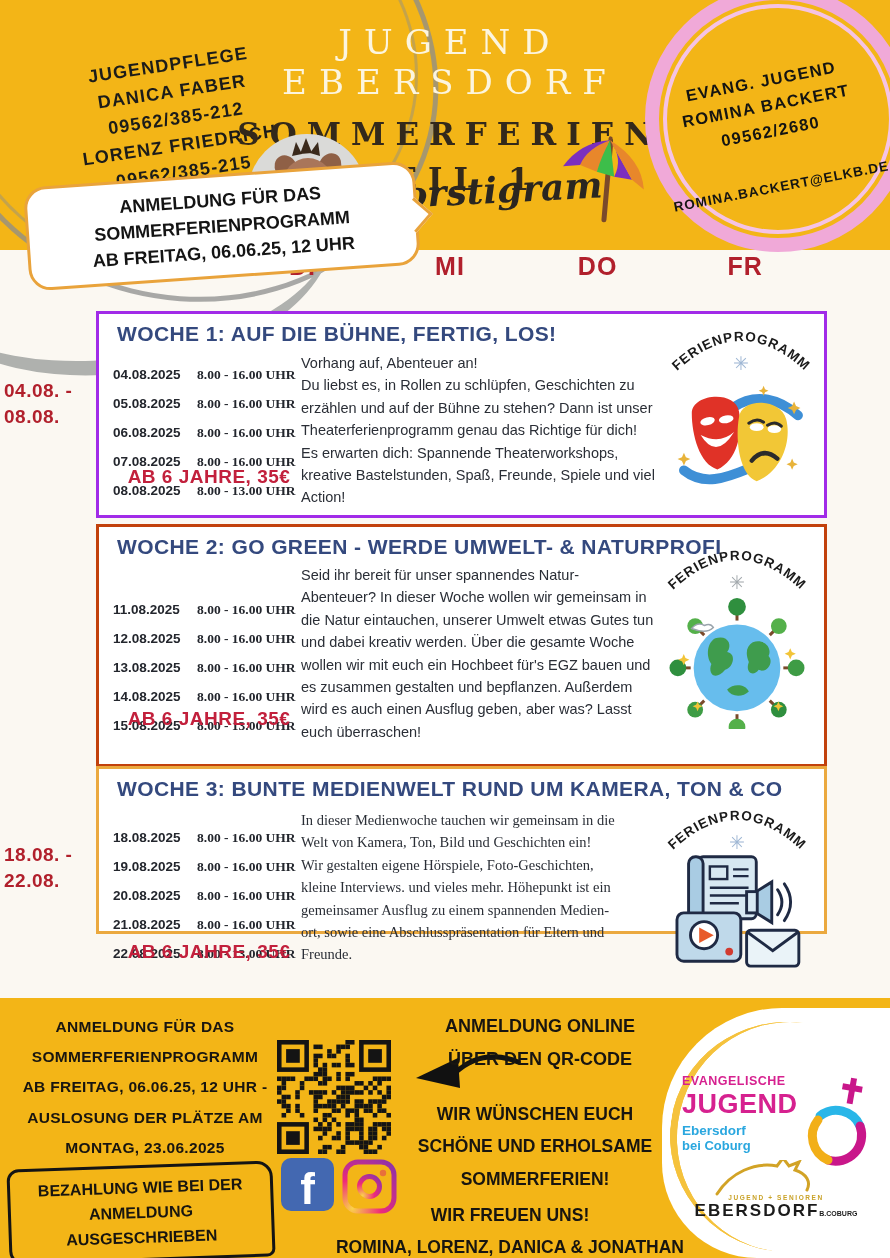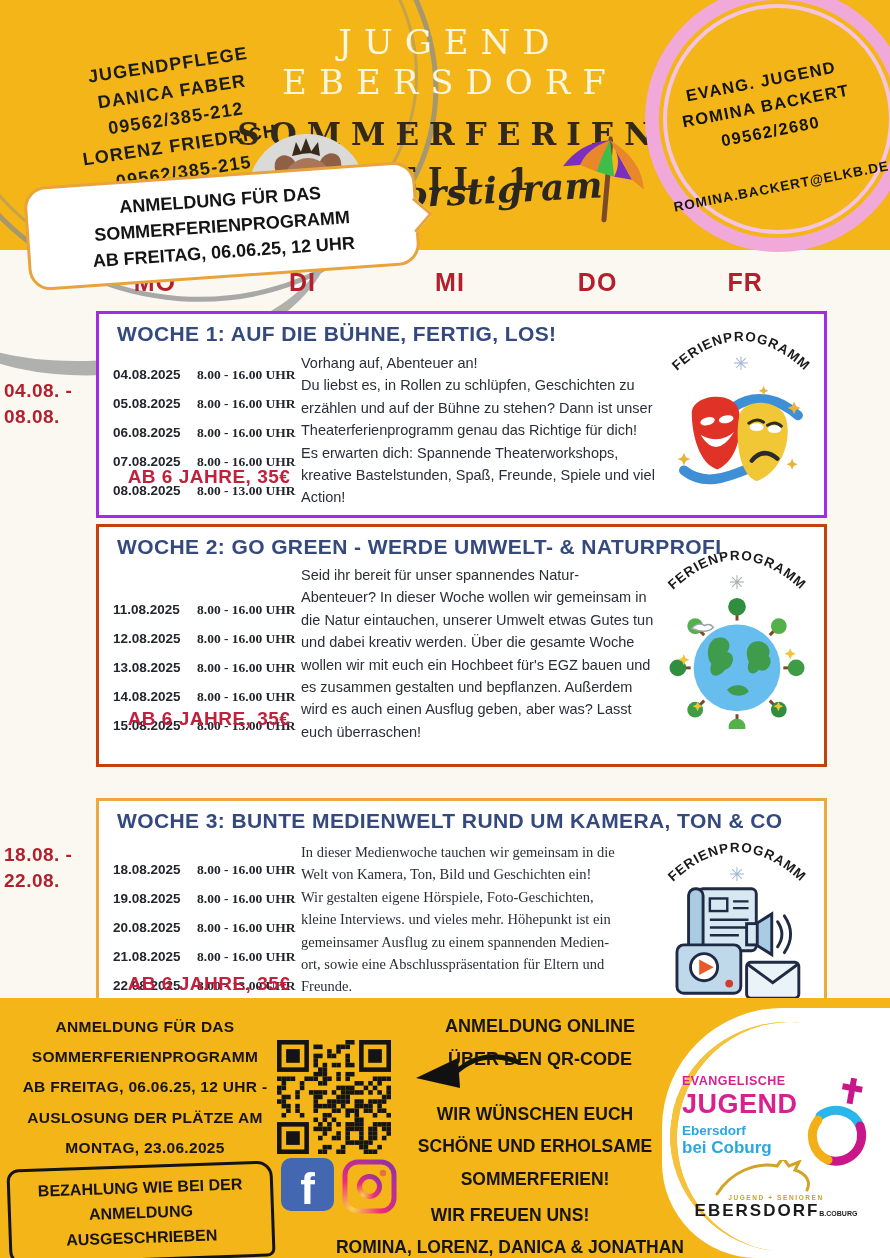--- a/index.html
+++ b/index.html
@@ -21,28 +21,28 @@
   .mascot-circle{position:absolute;left:248px;top:134px;width:118px;height:118px;border-radius:50%;background:#DADAD8;}
   .pink-ring{position:absolute;left:645px;top:-14px;width:266px;height:266px;border:14px solid #F0A9D8;border-radius:50%;box-sizing:border-box;}
   .pink-ring::after{content:"";position:absolute;left:4px;top:4px;right:4px;bottom:4px;border:4px solid #F5C3E4;border-radius:50%;}
   .contact-right{position:absolute;left:660px;top:42px;width:222px;transform:rotate(-11deg);text-align:center;color:#141412;font-weight:700;font-size:16.5px;line-height:1.55;letter-spacing:1.3px;white-space:pre-line;}
   .contact-right .email{font-size:13.5px;letter-spacing:1px;margin-top:8px;}
   .umbrella{position:absolute;left:552px;top:124px;}
   .bubble{position:absolute;left:26px;top:174px;width:374px;background:#fff;border:3px solid #E9A33B;border-radius:22px;transform:rotate(-4deg);padding:10px 6px;text-align:center;font-weight:700;font-size:18px;line-height:1.45;color:#141414;white-space:pre-line;z-index:5;}
   .bubble::after{content:"";position:absolute;right:-13px;top:40%;width:22px;height:22px;background:#fff;border-right:3px solid #E9A33B;border-top:3px solid #E9A33B;transform:rotate(45deg);}
 
   
-  .days-row{position:absolute;left:81px;top:268px;width:738px;display:flex;}
+  .days-row{position:absolute;left:81px;top:252px;width:738px;display:flex;}
   .day{flex:1;text-align:center;font-size:25px;font-weight:800;color:#B1202C;letter-spacing:1px;}
 
   
   .card{position:absolute;left:96px;width:731px;background:#fff;box-sizing:border-box;}
   .card1{top:311px;height:207px;border:3px solid #A12BE8;}
   .card2{top:524px;height:243px;border:3px solid #c2410c;}
-  .card3{top:798px;height:208px;border:3px solid #EBA93F;}
+  .card3{top:766px;height:168px;border:3px solid #EBA93F;}
   .card-title{position:absolute;left:18px;top:8px;margin:0;font-size:21px;font-weight:800;color:#34497E;letter-spacing:.4px;}
   .schedule{position:absolute;left:14px;width:200px;}
   .card1 .schedule{top:46px;} .card2 .schedule{top:68px;} .card3 .schedule{top:54px;}
   .srow{display:flex;line-height:29px;font-size:13.5px;font-weight:700;color:#23262D;}
   .sdate{width:84px;} .stime{flex:1;font-family:Liberation Serif, serif;}
   .price{position:absolute;left:20px;width:180px;text-align:center;font-size:19px;font-weight:800;color:#C2203C;letter-spacing:.5px;}
   .card1 .price{top:152px;} .card2 .price{top:181px;} .card3 .price{top:172px;}
   .desc{position:absolute;left:202px;width:382px;font-size:14.5px;line-height:22.4px;color:#2A2E36;font-weight:500;white-space:pre-line;}
   .card1 .desc{top:38px;} .card2 .desc{top:37px;} .card3 .desc{top:40px;font-family:Liberation Serif, serif;}
   .badge{position:absolute;width:150px;height:60px;text-align:center;}
@@ -66,21 +66,21 @@
   .ig-icon{position:absolute;left:341px;top:160px;}
   .arrow{position:absolute;left:398px;top:52px;}
   .qr-note{position:absolute;left:420px;top:12px;width:240px;text-align:center;font-size:18px;font-weight:800;color:#181510;line-height:1.85;white-space:pre-line;}
   .wishes{position:absolute;left:405px;top:100px;width:260px;text-align:center;font-size:17.5px;font-weight:800;color:#181510;line-height:1.85;white-space:pre-line;}
   .closing{position:absolute;left:295px;top:202px;width:430px;text-align:center;font-size:17.5px;font-weight:800;color:#181510;line-height:1.8;white-space:pre-line;}
   .ej-logo{position:absolute;left:20px;top:66px;width:196px;display:flex;}
   .ej-text{width:112px;}
   .ej-l1{font-size:12.5px;font-weight:700;color:#D6218F;letter-spacing:.5px;}
   .ej-l2{font-size:27px;font-weight:700;color:#D6218F;letter-spacing:.5px;margin-top:1px;}
   .ej-l3{font-size:13.5px;font-weight:700;color:#2AA7DF;margin-top:3px;}
-  .ej-l4{font-size:17px;font-weight:700;color:#2AA7DF;}
+  .ej-l4{font-size:13px;font-weight:700;color:#2AA7DF;}
   .eb-logo{position:absolute;left:12px;top:152px;width:204px;text-align:center;}
   .eb-small{display:block;font-size:6.5px;font-weight:700;color:#C9A227;letter-spacing:1.6px;margin-top:-6px;}
   .eb-name{font-size:17px;font-weight:800;color:#1b1b1b;letter-spacing:2px;}
   .eb-suffix{font-size:7px;font-weight:800;color:#1b1b1b;}
 </style>
 </head>
 <body>
 
 <div id="page">
 

